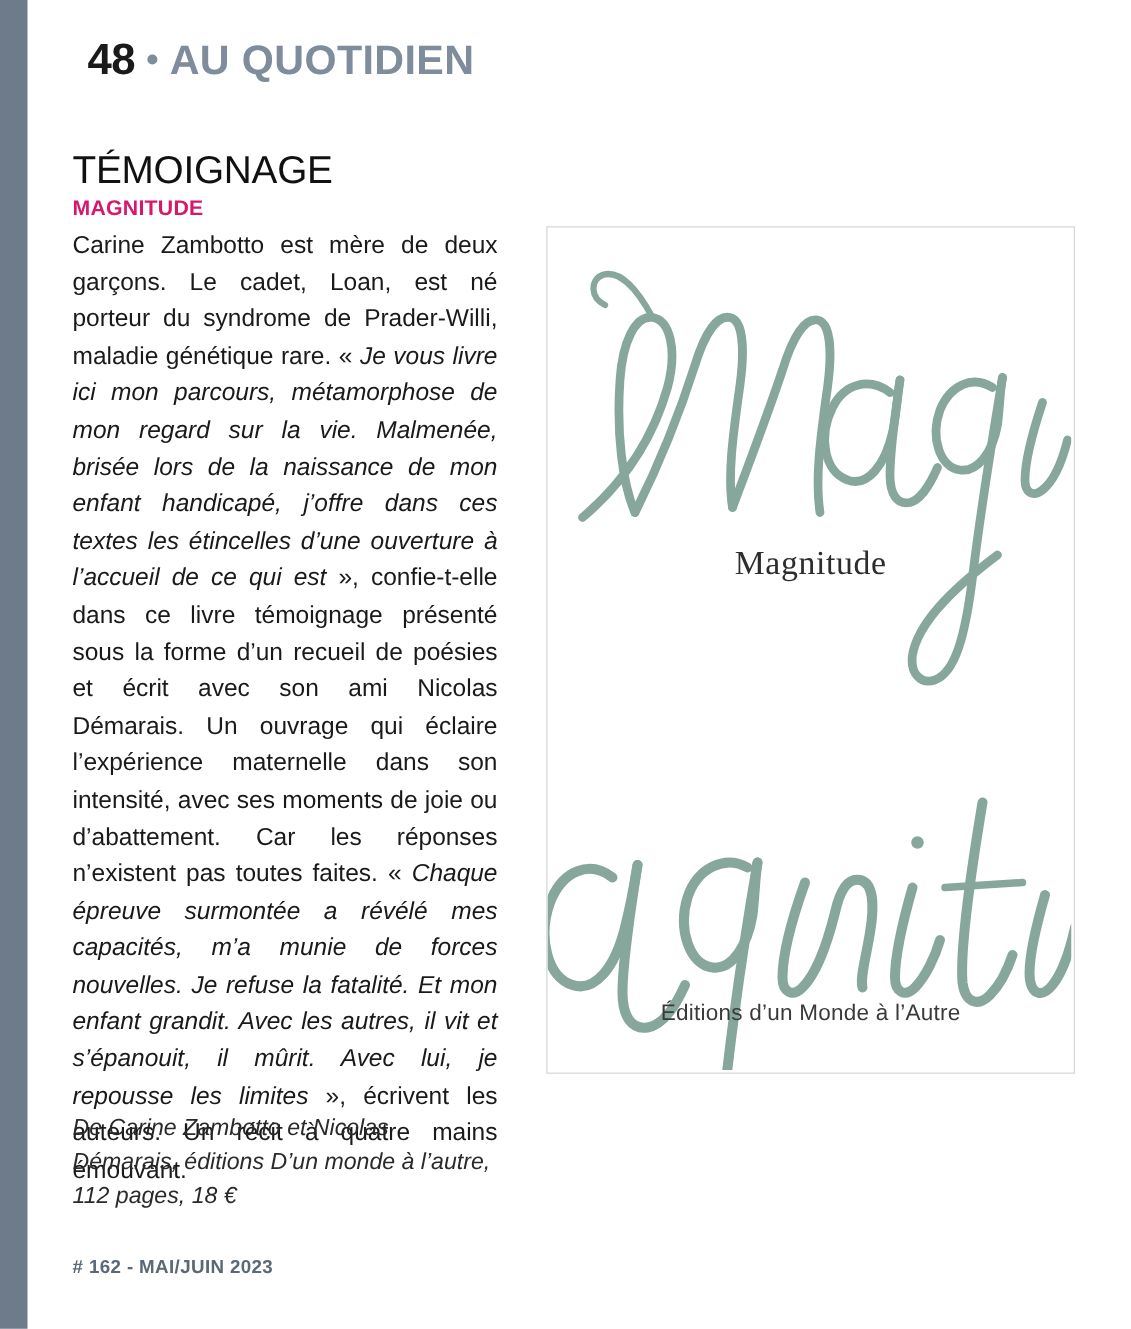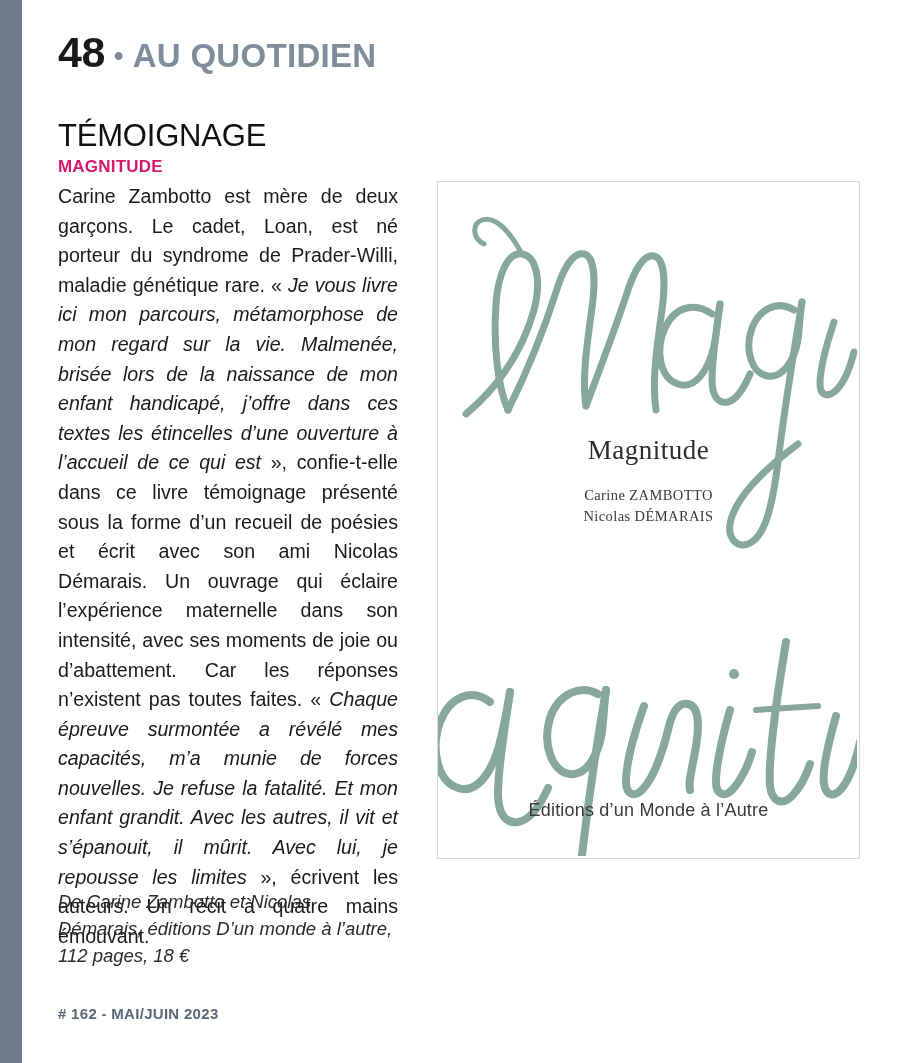--- a/index.html
+++ b/index.html
@@ -31,24 +31,25 @@
   
   .header {
     position: absolute;
     left: 58px;
     top: 28px;
     display: flex;
     align-items: baseline;
     gap: 0px;
   }
   .header-number {
-    font-size: 43px;
+    font-size: 35px;
     font-weight: bold;
     color: #1a1a1a;
     letter-spacing: -0.5px;
+    margin-left: 12px;
   }
   .header-sep {
     font-size: 28px;
     font-weight: bold;
     color: #7e8c9b;
     margin: 0 9px;
     position: relative;
     top: -2px;
   }
   .header-section {
@@ -229,20 +230,16 @@
         <circle cx="296" cy="492" r="5" fill="#87a79c" stroke="none"></circle>
 
         <path d="M 348 460 C 338 520 330 578 332 604 C 334 620 344 624 354 614 C 362 606 368 594 372 582" stroke-width="8"></path>
         <path d="M 318 528 L 380 524" stroke-width="6"></path>
 
         <path d="M 398 534 C 390 562 384 588 386 602 C 388 614 396 616 404 606 C 412 596 418 578 422 560" stroke-width="8"></path>
       </g>
     </svg>
 
     <div class="cover-title">Magnitude</div>
-    <div class="cover-authors">
-      <div>Carine ZAMBOTTO</div>
-      <div>Nicolas DÉMARAIS</div>
-    </div>
     <div class="cover-publisher">Éditions d’un Monde à l’Autre</div>
   </div>
 
 </div>
 
 </body></html>

